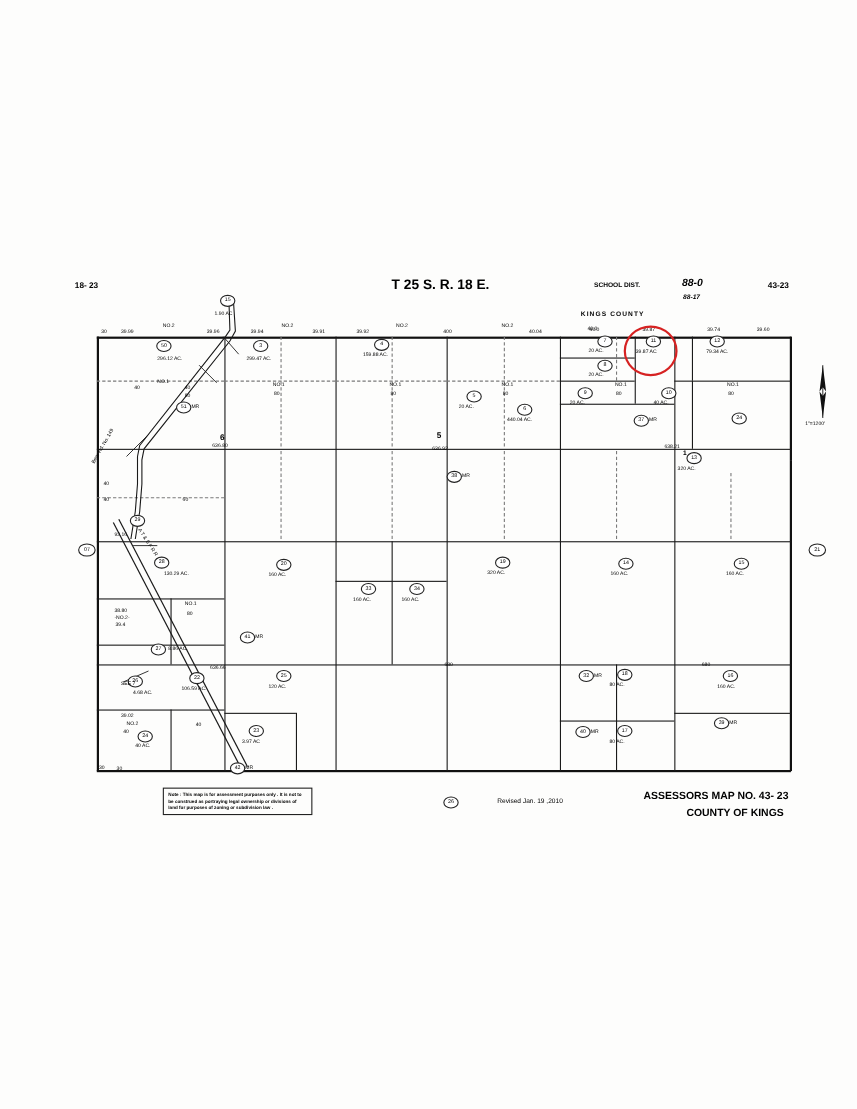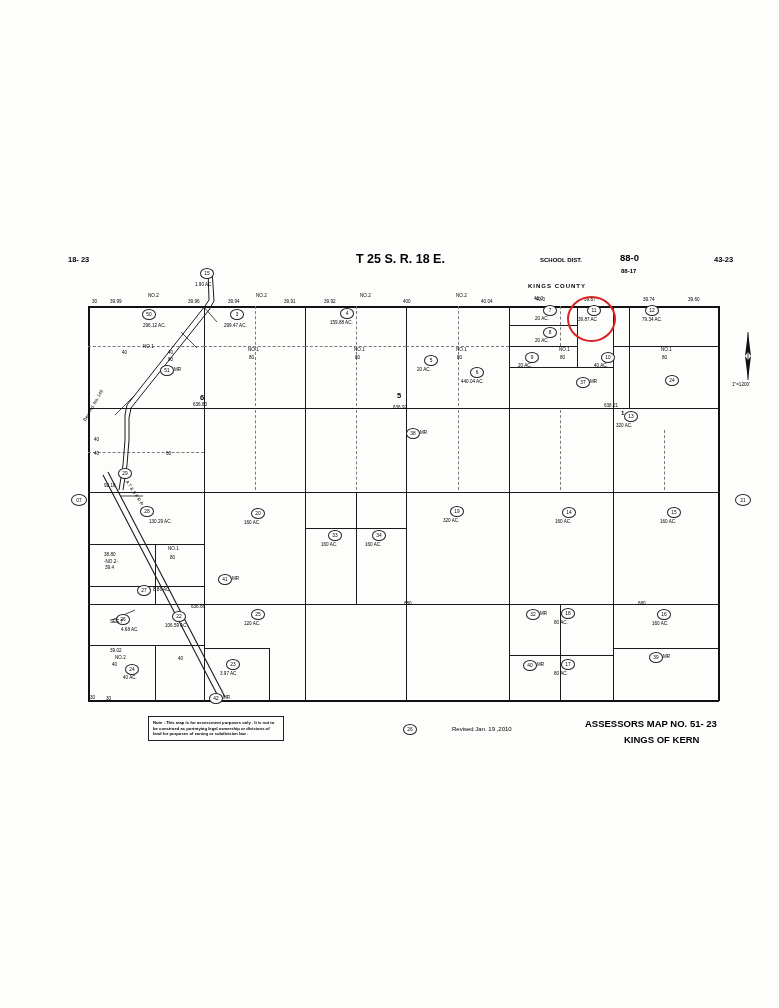--- a/index.html
+++ b/index.html
@@ -7,21 +7,21 @@
   #sheet{position:absolute;left:0;top:0;width:779px;height:1008px;background:#fdfdfc;}
 
   .abs{position:absolute;}
   .t{position:absolute;white-space:nowrap;font-family:"Liberation Sans",sans-serif;line-height:1;}
   .tiny{font-size:4.6px;}
   .sm{font-size:6px;}
   .md{font-size:7.5px;}
   .lg{font-size:9.5px;}
   .xl{font-size:12.5px;}
   .b{font-weight:bold;}
-  .ital{}
+  .ital{font-style:italic;}
 
   
   .ln{position:absolute;background:#1a1a1a;}
   .h{height:1px;}
   .v{width:1px;}
   .hthick{height:1.6px;background:#111;}
   .vthick{width:1.6px;background:#111;}
   .dash-h{position:absolute;height:0;border-top:1px dashed #7a7a7a;}
   .dash-v{position:absolute;width:0;border-left:1px dashed #7a7a7a;}
 
@@ -38,21 +38,21 @@
 </head>
 <body>
 
 <div id="sheet">
 
   <div class="t md b" style="left:68px;top:256px;">18- 23</div>
   <div class="t xl b" style="left:356px;top:253px;">T 25 S.  R. 18 E.</div>
   <div class="t sm b" style="left:540px;top:257px;">SCHOOL  DIST.</div>
   <div class="t lg b ital" style="left:620px;top:253px;">88-0</div>
   <div class="t sm b ital" style="left:621px;top:268px;">88-17</div>
-  <div class="t md b" style="left:714px;top:256px;">43-23</div>
+  <div class="t md b" style="left:698px;top:256px;">43-23</div>
   <div class="t sm b" style="left:528px;top:283px;letter-spacing:1px;">KINGS            COUNTY</div>
 
   <div class="t tiny" style="left:92px;top:300px;">30</div>
   <div class="t tiny" style="left:110px;top:300px;">39.99</div>
   <div class="t tiny" style="left:148px;top:294px;">NO.2</div>
   <div class="t tiny" style="left:188px;top:300px;">39.96</div>
   <div class="t tiny" style="left:228px;top:300px;">39.94</div>
   <div class="t tiny" style="left:256px;top:294px;">NO.2</div>
   <div class="t tiny" style="left:284px;top:300px;">39.91</div>
   <div class="t tiny" style="left:324px;top:300px;">39.92</div>
@@ -307,16 +307,16 @@
   <svg class="northmark" style="left:735px;top:330px;" width="26" height="52">
     <polygon points="13,2 16,26 13,22 10,26" fill="#111"></polygon>
     <polygon points="13,50 16,26 13,30 10,26" fill="#111"></polygon>
     <line x1="13" y1="2" x2="13" y2="50" stroke="#111" stroke-width="0.8"></line>
   </svg>
   <div class="t tiny" style="left:732px;top:383px;">1"=1200'</div>
 
   <div class="note-box" style="left:148px;top:716px;width:126px;">Note : This map is for assessment purposes only .  It is not to be construed as portraying legal ownership or divisions of land for purposes of zoning or subdivision law .</div>
 
   <div class="t sm" style="left:452px;top:726px;">Revised Jan. 19 ,2010</div>
-  <div class="t lg b" style="left:585px;top:719px;">ASSESSORS MAP NO. 51- 23</div>
-  <div class="t lg b" style="left:624px;top:735px;">KINGS OF KERN</div>
+  <div class="t lg b" style="left:585px;top:719px;">ASSESSORS MAP NO. 43- 23</div>
+  <div class="t lg b" style="left:624px;top:735px;">COUNTY OF KINGS</div>
 
 </div>
 
 </body></html>

